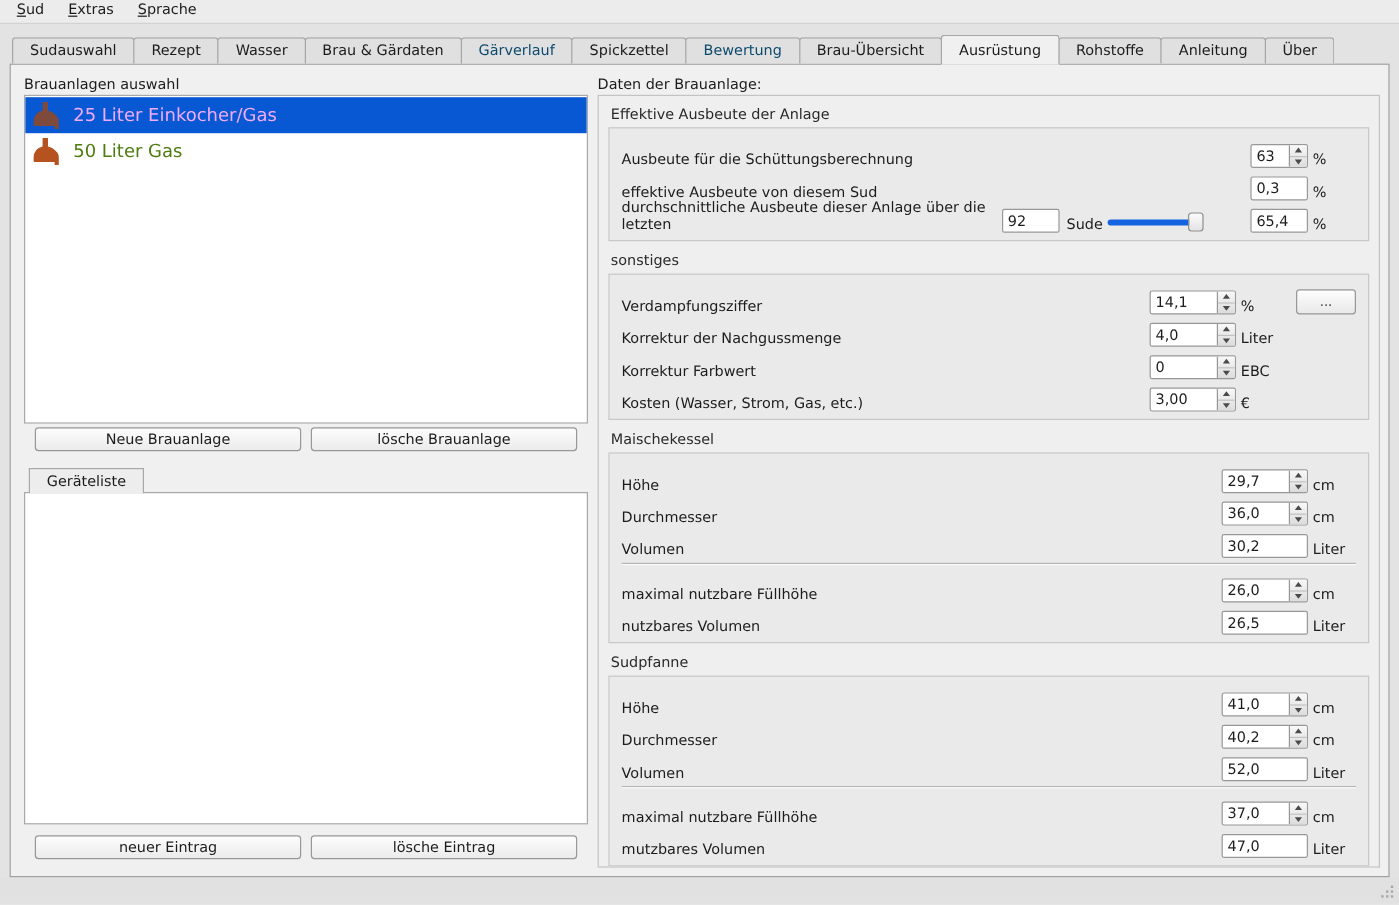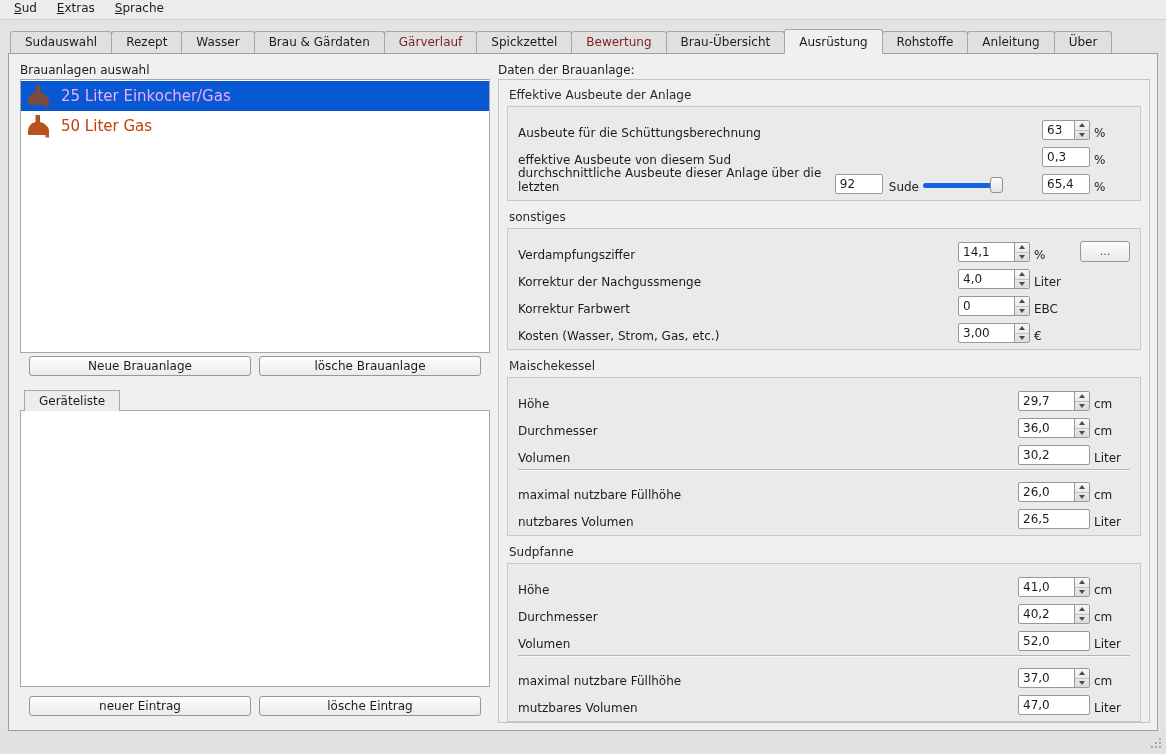--- a/index.html
+++ b/index.html
@@ -14,35 +14,35 @@
              display:flex; align-items:flex-start; padding:0 6px; gap:4px; }
   .menu-item { padding:1px 8px; cursor:default; }
   .menu-item .mn { text-decoration:underline; }
   
   .tabbar { display:flex; align-items:flex-end; height:25px; padding-left:10px;
             margin-top:8px; position:relative; z-index:2; }
   .tab { height:22px; line-height:21px; padding:0 14px; background:#e0e0e0;
          border:1px solid #a6a6a6; border-bottom:none;
          border-top-left-radius:3px; border-top-right-radius:3px;
          margin-right:-1px; white-space:nowrap; }
-  .tab.disabled { color:#7f1d1d; }
+  .tab.disabled { color:#0c4a6e; }
   .tab.active { height:25px; line-height:24px; background:#f0f0f0;
                 margin-bottom:-1px; z-index:3; position:relative;
                 border-bottom:1px solid #f0f0f0; }
   
   .tabpage { position:relative; margin:0 8px; height:678px;
              background:#f0f0f0; border:1px solid #9f9f9f; z-index:1; }
   .statusbar { height:22px; background:#e1e1e1; position:relative; }
   .grip { position:absolute; right:3px; bottom:3px; }
   
   .left-title { position:absolute; left:11px; top:9px; }
   .listbox { position:absolute; left:11px; top:25px; width:470px; height:274px;
              background:#ffffff; border:1px solid #a8a8a8; padding:1px 0; overflow:hidden; }
   .list-item { display:flex; align-items:center; height:30px; padding:0 4px;
-               font-size:15px; gap:10px; color:#c2410c; }
+               font-size:15px; gap:10px; color:#4d7c0f; }
   .list-item.selected { background:#0857d3; color:#f0abfc; }
   .list-item svg { flex:0 0 auto; }
   .btnrow { position:absolute; display:flex; gap:8px; left:20px; width:452px; }
   .btnrow1 { top:302px; }
   .btnrow2 { top:642px; }
   button.pb { flex:1; height:20px; background:linear-gradient(#fdfdfd,#ebebeb);
               border:1px solid #979797; border-radius:3px;
               font-family:inherit; font-size:12px; color:#1c1c1c; padding:1px; }
   .devtab { position:absolute; left:15px; top:336px; height:21px; padding:0 14px;
             background:#ededed; border:1px solid #a8a8a8; border-bottom:none;

